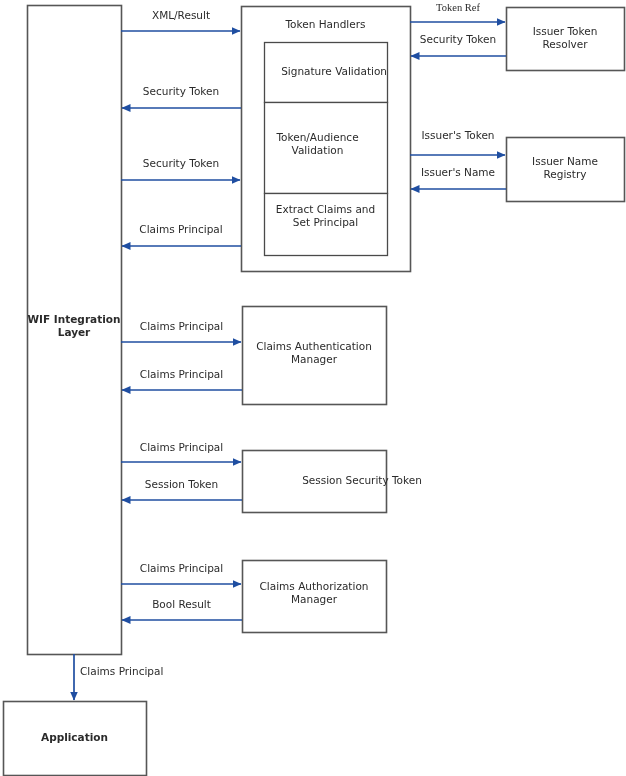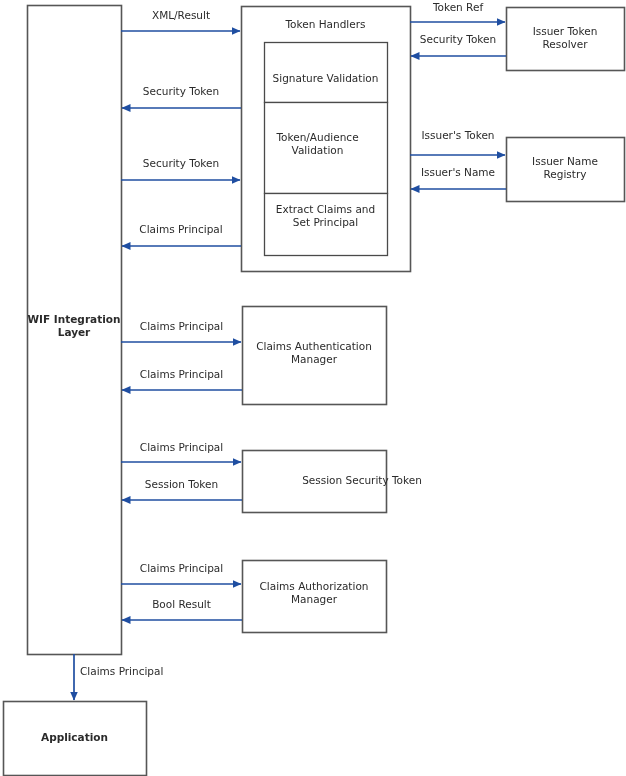--- a/index.html
+++ b/index.html
@@ -100,42 +100,42 @@
         <line x1="121" y1="584" x2="241" y2="584" class="flow-line" marker-end="url(#arrow-right)"></line>
         <line x1="242" y1="620" x2="122" y2="620" class="flow-line" marker-end="url(#arrow-left)"></line>
         <line x1="74" y1="654" x2="74" y2="700" class="flow-line" marker-end="url(#arrow-down)"></line>
       </g>
   </svg>
 
   <div id="node-labels">
       <div class="node-label" style="left: 27px; top: 313px; width: 94px; font-weight: bold;">WIF Integration
 Layer</div>
       <div class="node-label" style="left: 241px; top: 18px; width: 169px;">Token Handlers</div>
-      <div class="node-label" style="left: 264px; top: 72px; width: 123px;">Signature Validation</div>
+      <div class="node-label" style="left: 264px; top: 65px; width: 123px; text-align: right;">Signature Validation</div>
       <div class="node-label" style="left: 256px; top: 131px; width: 123px;">Token/Audience
 Validation</div>
       <div class="node-label" style="left: 264px; top: 203px; width: 123px;">Extract Claims and
 Set Principal</div>
       <div class="node-label" style="left: 506px; top: 25px; width: 118px;">Issuer Token
 Resolver</div>
       <div class="node-label" style="left: 506px; top: 155px; width: 118px;">Issuer Name
 Registry</div>
       <div class="node-label" style="left: 242px; top: 340px; width: 144px;">Claims Authentication
 Manager</div>
       <div class="node-label" style="left: 242px; top: 474px; width: 144px; padding-left: 48px;">Session Security Token</div>
       <div class="node-label" style="left: 242px; top: 580px; width: 144px;">Claims Authorization
 Manager</div>
       <div class="node-label" style="left: 3px; top: 731px; width: 143px; font-weight: bold;">Application</div>
     </div>
   <div id="edge-labels">
       <div class="edge-label" style="left: 121px; top: 9px; width: 120px;">XML/Result</div>
       <div class="edge-label" style="left: 121px; top: 85px; width: 120px;">Security Token</div>
       <div class="edge-label" style="left: 121px; top: 157px; width: 120px;">Security Token</div>
       <div class="edge-label" style="left: 121px; top: 223px; width: 120px;">Claims Principal</div>
-      <div class="edge-label" style="left: 410px; top: 1px; width: 96px;">Token Ref</div>
+      <div class="edge-label" style="left: 410px; top: 1px; width: 96px; font-family: Liberation Serif, serif;">Token Ref</div>
       <div class="edge-label" style="left: 408px; top: 33px; width: 100px;">Security Token</div>
       <div class="edge-label" style="left: 408px; top: 129px; width: 100px;">Issuer's Token</div>
       <div class="edge-label" style="left: 408px; top: 166px; width: 100px;">Issuer's Name</div>
       <div class="edge-label" style="left: 121px; top: 320px; width: 121px;">Claims Principal</div>
       <div class="edge-label" style="left: 121px; top: 368px; width: 121px;">Claims Principal</div>
       <div class="edge-label" style="left: 121px; top: 441px; width: 121px;">Claims Principal</div>
       <div class="edge-label" style="left: 121px; top: 478px; width: 121px;">Session Token</div>
       <div class="edge-label" style="left: 121px; top: 562px; width: 121px;">Claims Principal</div>
       <div class="edge-label" style="left: 121px; top: 598px; width: 121px;">Bool Result</div>
       <div class="edge-label" style="left: 80px; top: 665px; width: 110px; text-align: left;">Claims Principal</div>

